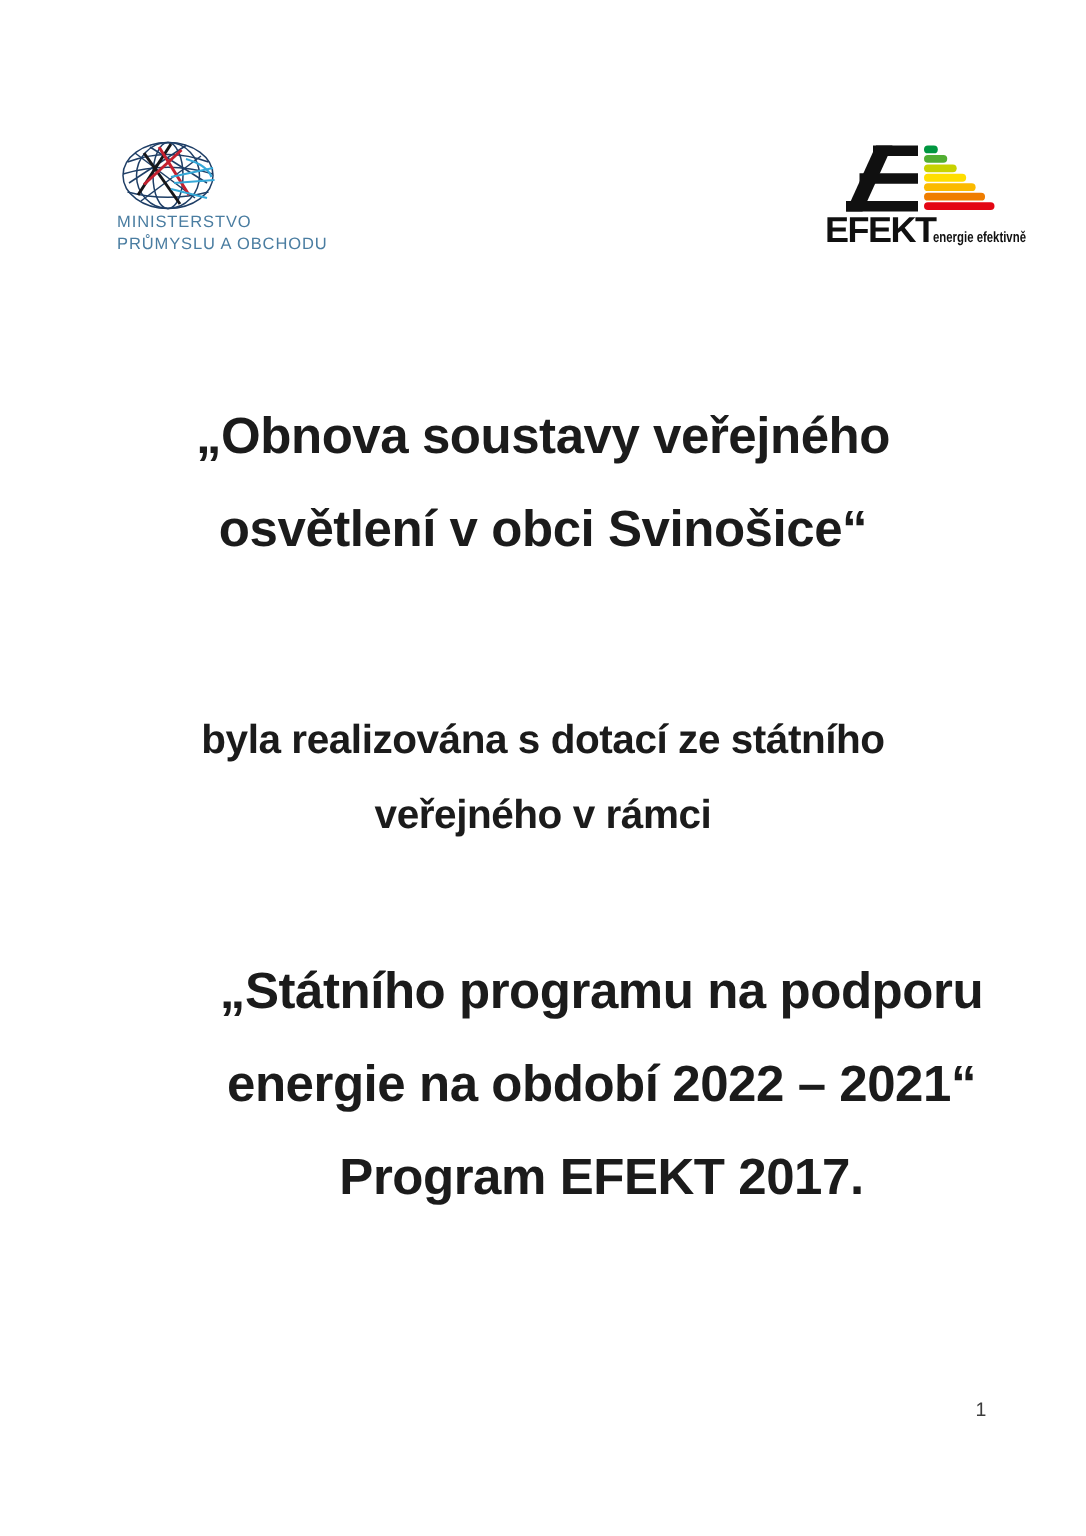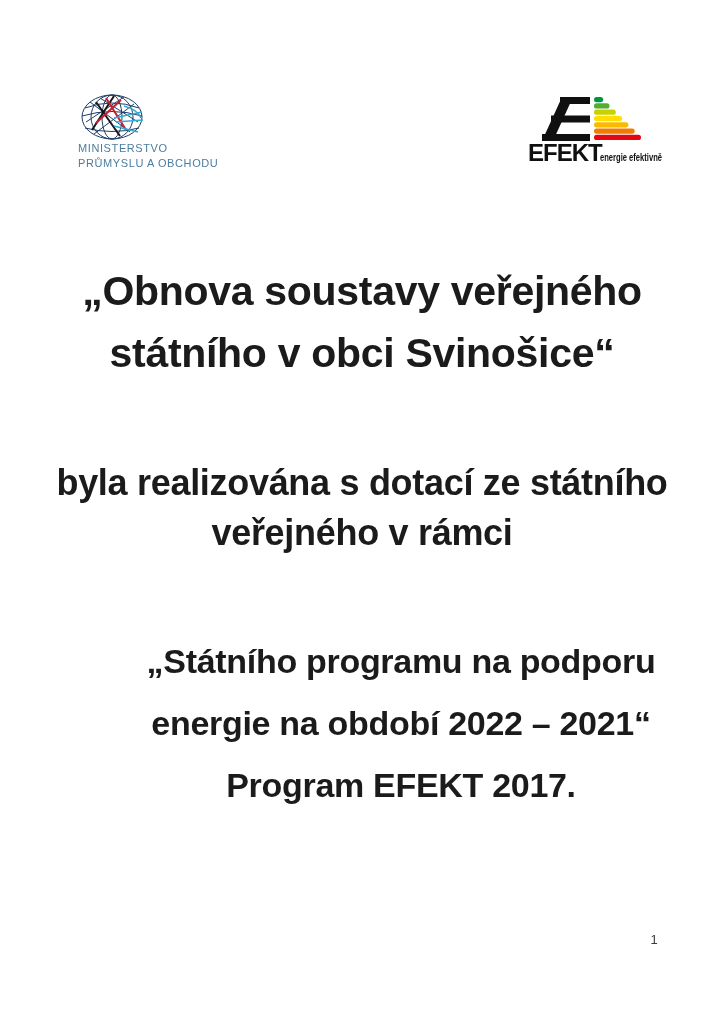--- a/index.html
+++ b/index.html
@@ -15,31 +15,31 @@
   }
   
   .ministry-logo{position:absolute;left:78px;top:92px;width:150px;}
   .ministry-logo svg{display:block;margin-left:2px;}
   .ministry-name{
     margin-top:1px;
     font-size:11px;line-height:14px;letter-spacing:0.6px;
     color:var(--ministry-blue,#4a7da1);
     white-space:nowrap;
   }
-  .efekt-logo{position:absolute;left:526px;top:95px;width:140px;height:74px;}
+  .efekt-logo{position:absolute;left:548px;top:95px;width:140px;height:74px;}
   .efekt-logo svg{display:block;}
   .efekt-brand-text{font-weight:bold;}
   
   .textblock{
     position:absolute;left:0;width:100%;
     text-align:center;font-weight:bold;
     letter-spacing:-0.3px;
   }
-  .block-title{top:260px;font-size:41px;line-height:62px;}
-  .block-subtitle{top:458px;font-size:36px;line-height:50px;}
+  .block-title{top:260px;font-size:34px;line-height:62px;}
+  .block-subtitle{top:468px;font-size:27px;line-height:50px;}
   .block-program{top:630px;font-size:34px;line-height:62px;padding-left:39px;}
   .page-number{
     position:absolute;left:644px;top:932px;width:20px;
     font-size:13px;color:#3c3c3c;text-align:center;
     font-weight:normal;letter-spacing:0;
   }
 </style>
 </head>
 <body>
 
@@ -102,21 +102,21 @@
           </g>
 
         <text class="efekt-brand-text" x="2" y="66" font-family="Liberation Sans, DejaVu Sans, sans-serif" font-size="24" font-weight="bold" letter-spacing="-1" fill="var(--efekt-black,#101010)">EFEKT</text>
         <text class="efekt-tagline-text" x="74" y="66" font-family="Liberation Sans, DejaVu Sans, sans-serif" font-size="10" font-weight="bold" textLength="62" lengthAdjust="spacingAndGlyphs" fill="var(--efekt-black,#101010)">energie efektivně</text>
       </svg>
     </span>
   </div>
 
   <div class="textblock block-title">
     <div>„Obnova soustavy veřejného</div>
-    <div>státního v obci Svinošice“</div>
+    <div>osvětlení v obci Svinošice“</div>
   </div>
 
   <div class="textblock block-subtitle">
     <div>byla realizována s dotací ze státního</div>
     <div>veřejného v rámci</div>
   </div>
 
   <div class="textblock block-program">
     <div>„Státního programu na podporu</div>
     <div>energie na období 2022 – 2021“</div>

